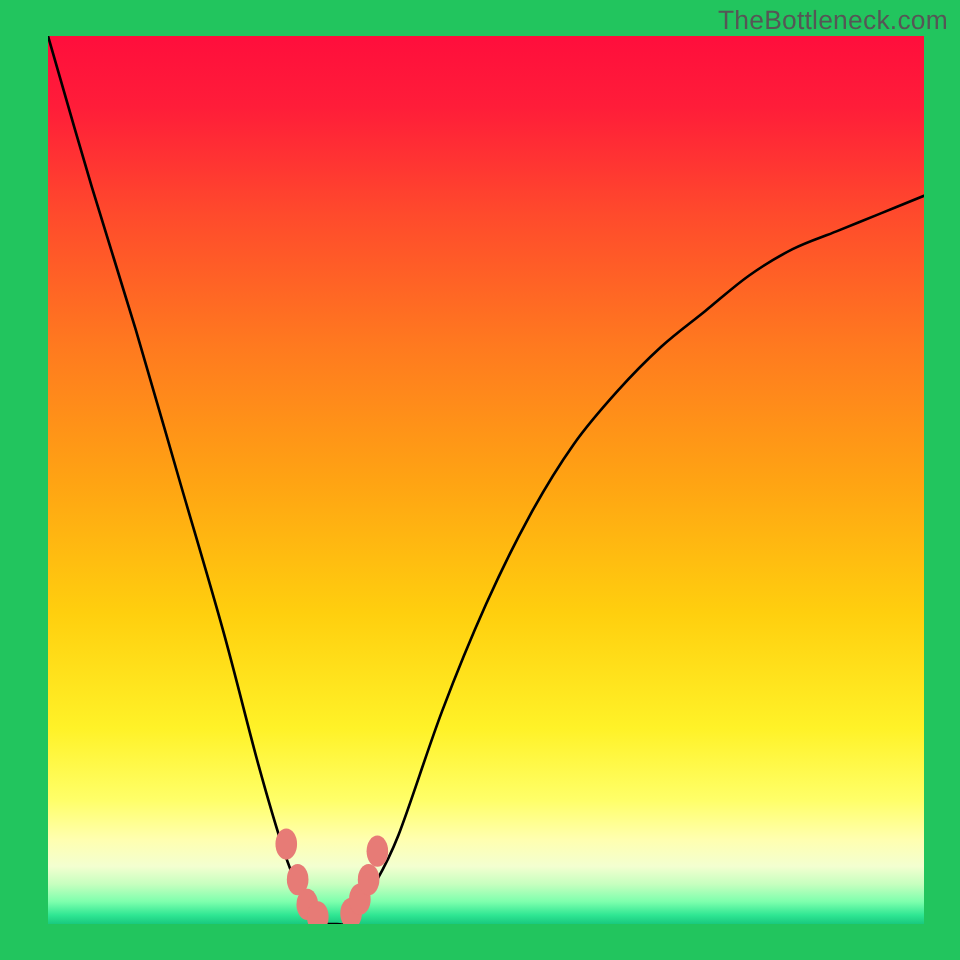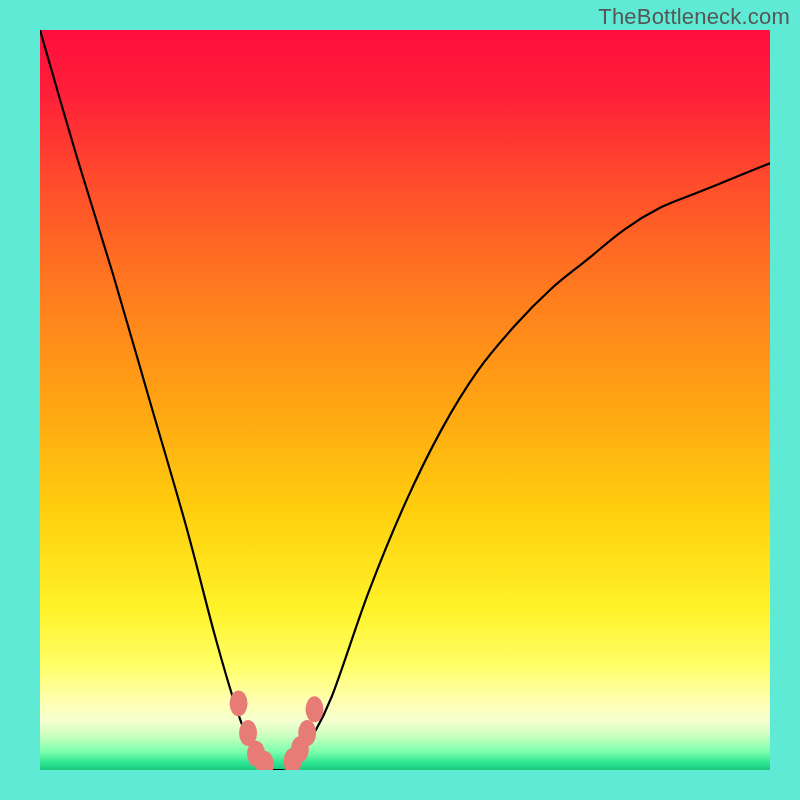--- a/index.html
+++ b/index.html
@@ -10,21 +10,21 @@
     overflow: hidden;
     background: #000;
     font-family: Arial, Helvetica, sans-serif;
   }
   .frame {
     position: absolute;
     left: 0;
     top: 0;
     width: 800px;
     height: 800px;
-    background: #5eead4;
+    background: #22c55e;
   }
   .plot {
     position: absolute;
     left: 40px;
     top: 30px;
     width: 730px;
     height: 740px;
     overflow: hidden;
   }
   .attribution {

